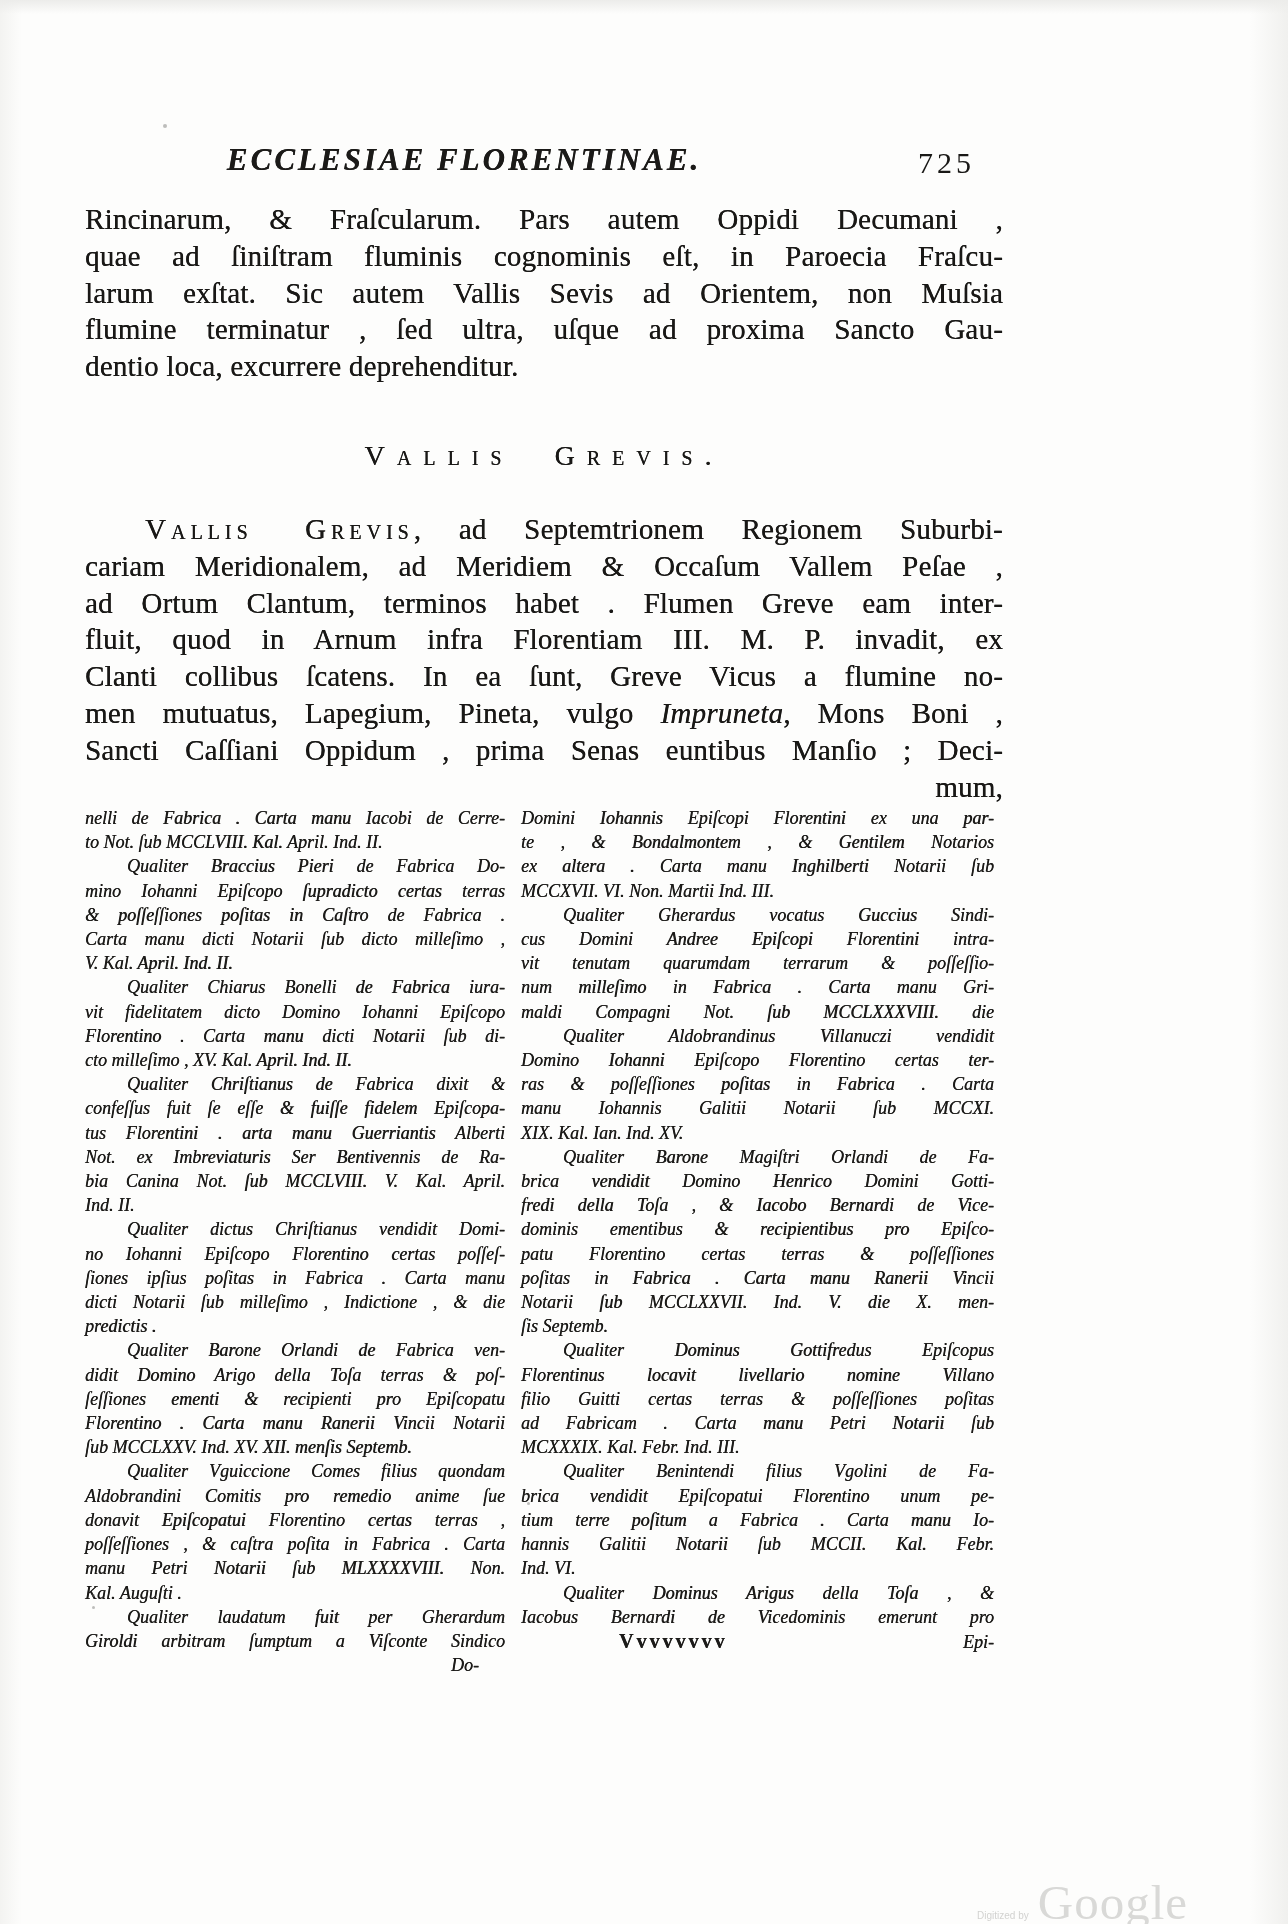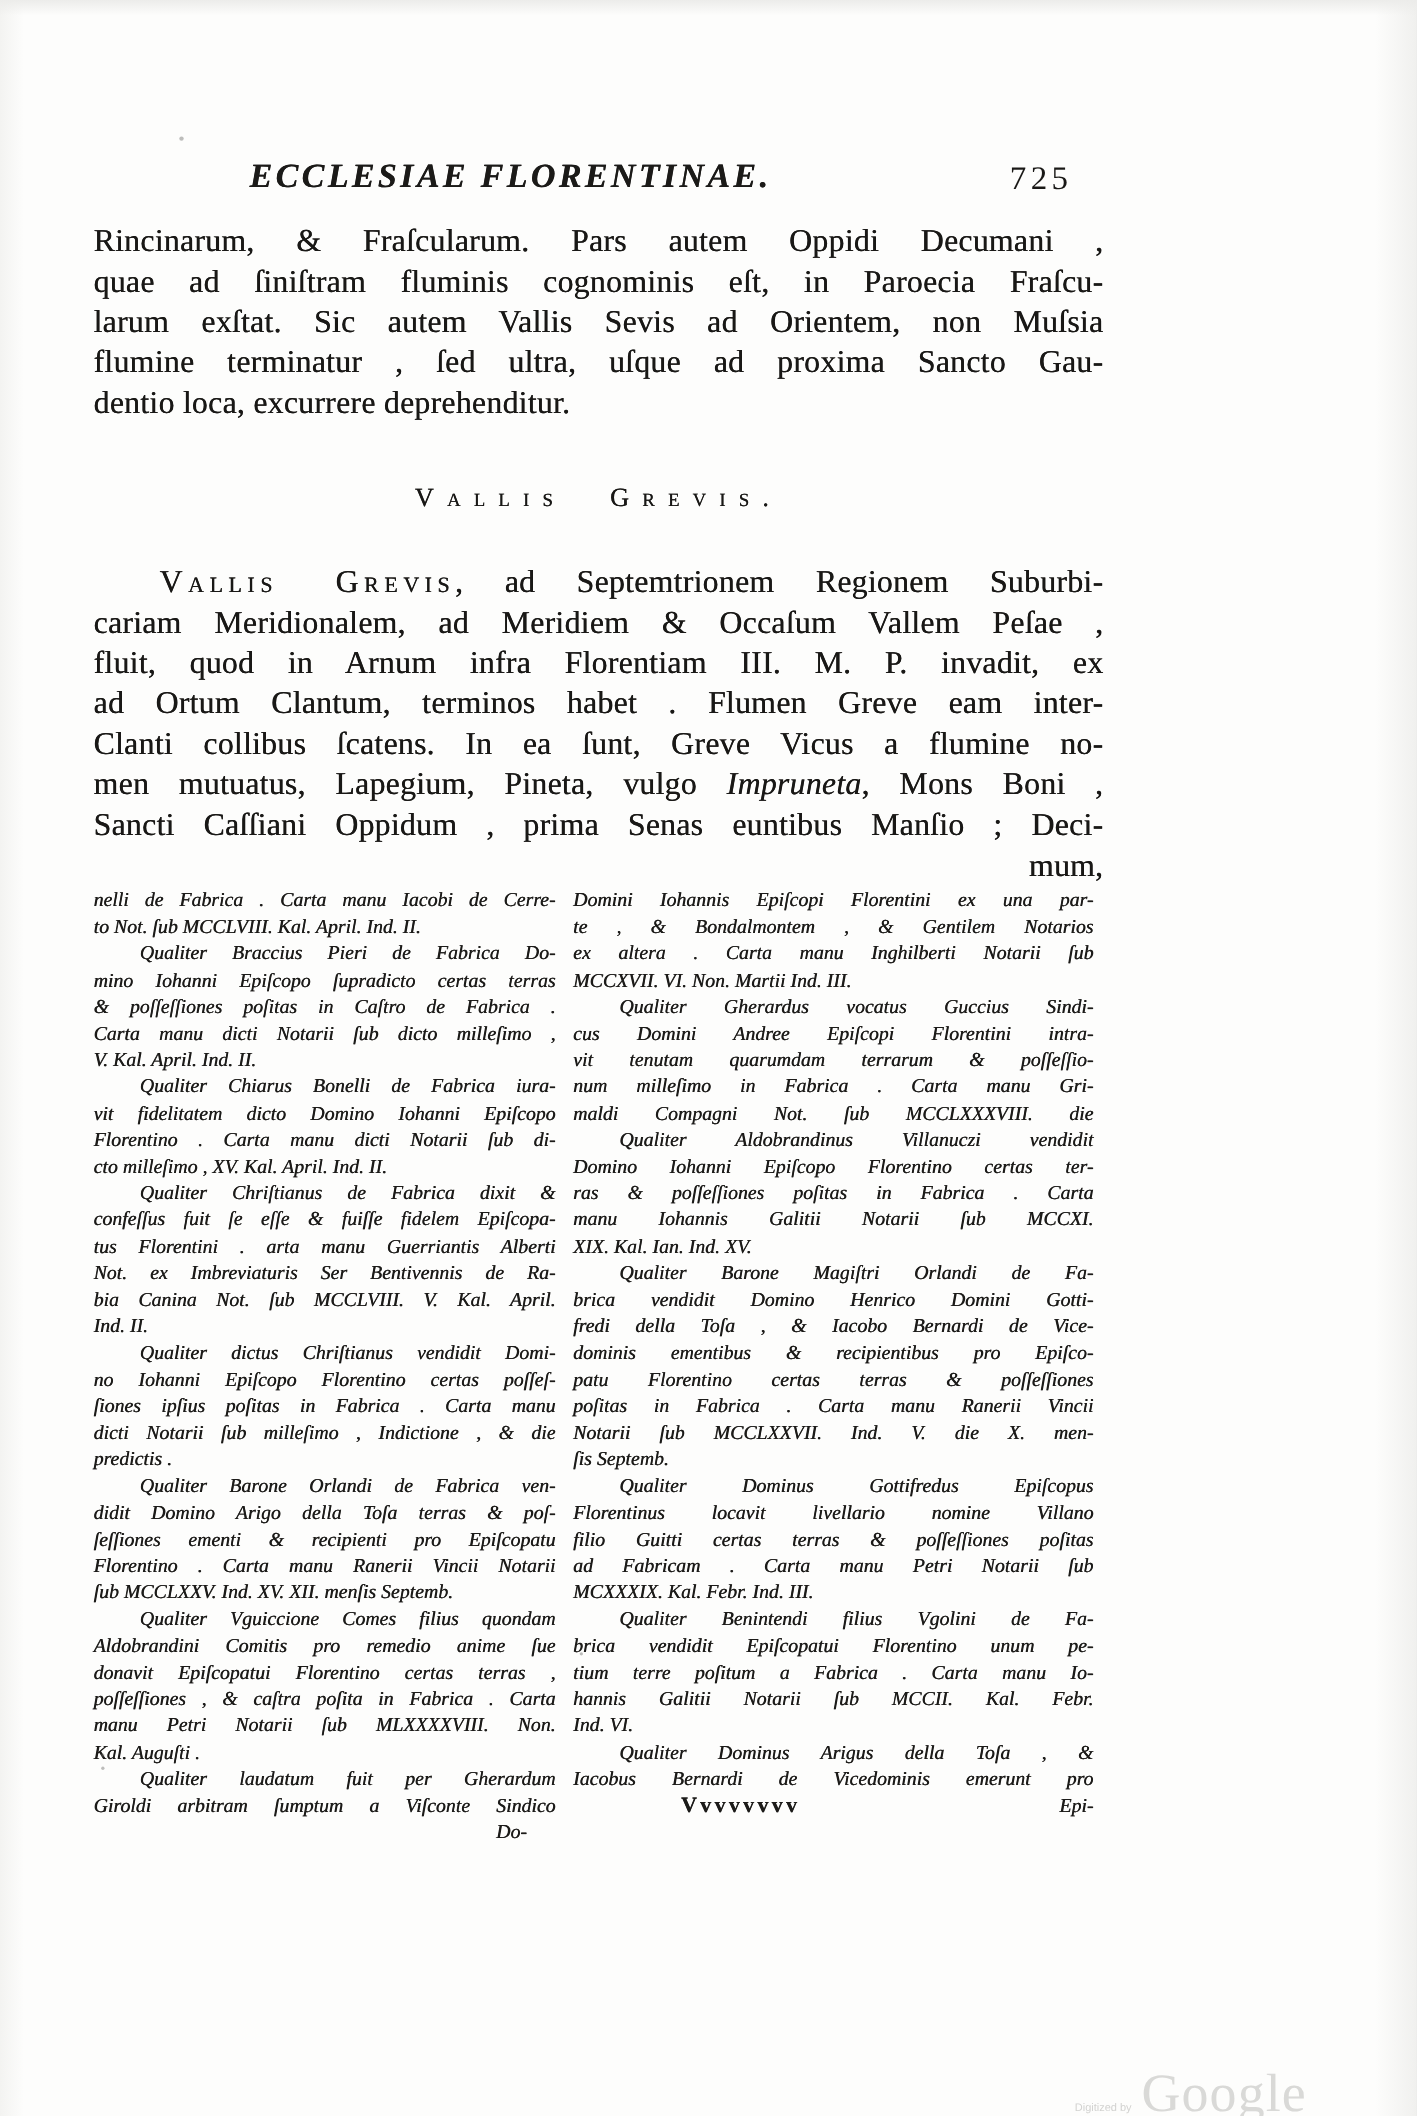--- a/index.html
+++ b/index.html
@@ -20,21 +20,21 @@
     font-style:italic; font-size:31px; letter-spacing:3px; font-weight:bold; color:#1b1a18;
     text-shadow:0.2px 0 0 currentColor;
   }
   .header .pagenum { position:absolute; right:28px; top:4px; font-size:30px; letter-spacing:4px; }
   
   .para { position:absolute; left:85px; width:918px; font-size:29px; line-height:36.8px;
           letter-spacing:0.2px; text-shadow:0.25px 0 0 currentColor; }
   #para1 { top:201px; }
   #para2 { top:511px; }
   .heading { position:absolute; top:440px; left:85px; width:918px; text-align:center;
-             font-variant:small-caps; font-size:24px; letter-spacing:12px; word-spacing:22px;
+             font-variant:small-caps; font-size:28px; letter-spacing:12px; word-spacing:22px;
              text-shadow:0.25px 0 0 currentColor; }
   
   .tl { text-align:justify; text-align-last:justify; }
   .tl.nj { text-align-last:left; }
   .tl.ar { text-align:right; text-align-last:right; }
   .para .tl.ind { text-indent:60px; }
   .sc { font-variant:small-caps; letter-spacing:5px; word-spacing:10px; }
   .it { font-style:italic; }
   
   .col { position:absolute; top:806px; font-style:italic; font-size:18px; line-height:24.2px;
@@ -69,22 +69,22 @@
       <div class="tl">larum exſtat. Sic autem Vallis Sevis ad Orientem, non Muſsia</div>
       <div class="tl">flumine terminatur , ſed ultra, uſque ad proxima Sancto Gau-</div>
       <div class="tl nj">dentio loca, excurrere deprehenditur.</div>
     </div>
 
   <div class="heading">Vallis Grevis.</div>
 
   <div id="para2" class="para">
       <div class="tl ind"><span class="sc">Vallis Grevis</span><span>, ad Septemtrionem Regionem Suburbi-</span></div>
       <div class="tl">cariam Meridionalem, ad Meridiem &amp; Occaſum Vallem Peſae ,</div>
+      <div class="tl">ad Ortum Clantum, terminos habet . Flumen Greve eam inter-</div>
       <div class="tl">fluit, quod in Arnum infra Florentiam III. M. P. invadit, ex</div>
-      <div class="tl">ad Ortum Clantum, terminos habet . Flumen Greve eam inter-</div>
       <div class="tl">Clanti collibus ſcatens. In ea ſunt, Greve Vicus a flumine no-</div>
       <div class="tl"><span>men mutuatus, Lapegium, Pineta, vulgo </span><span class="it">Impruneta</span><span>, Mons Boni ,</span></div>
       <div class="tl">Sancti Caſſiani Oppidum , prima Senas euntibus Manſio ; Deci-</div>
       <div class="tl nj ar">mum,</div>
     </div>
 
   <div id="col-left" class="col">
       <div class="tl">nelli de Fabrica . Carta manu Iacobi de Cerre-</div>
       <div class="tl nj">to Not. ſub MCCLVIII. Kal. April. Ind. II.</div>
       <div class="tl ind">Qualiter Braccius Pieri de Fabrica Do-</div>

